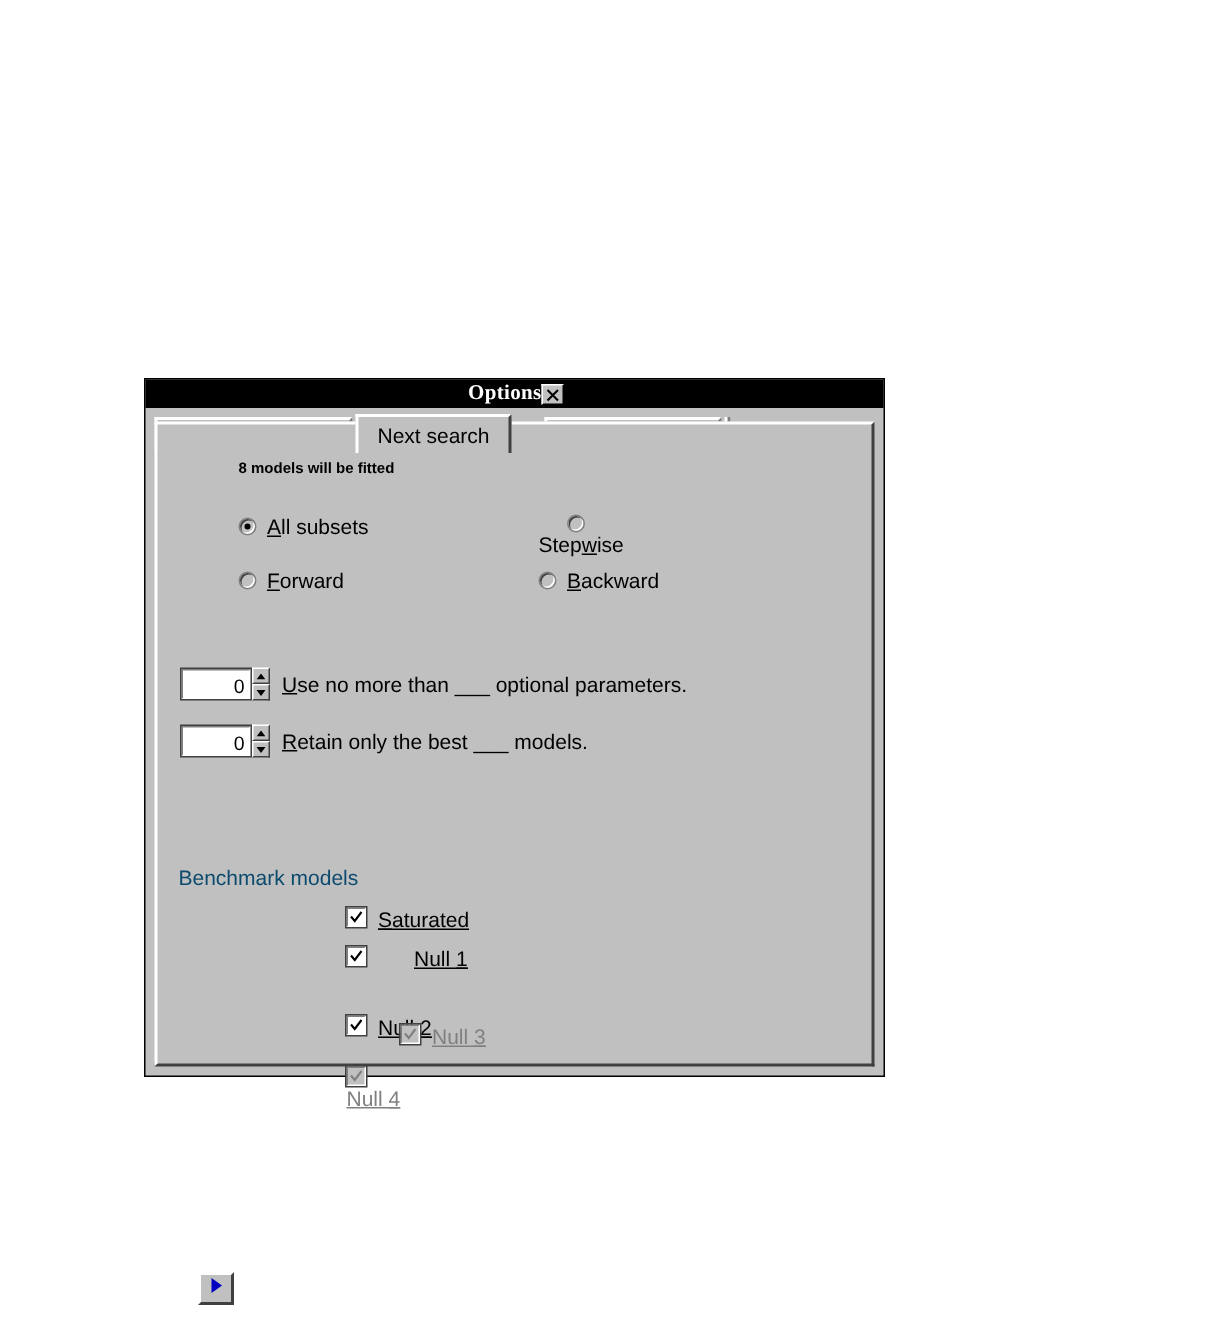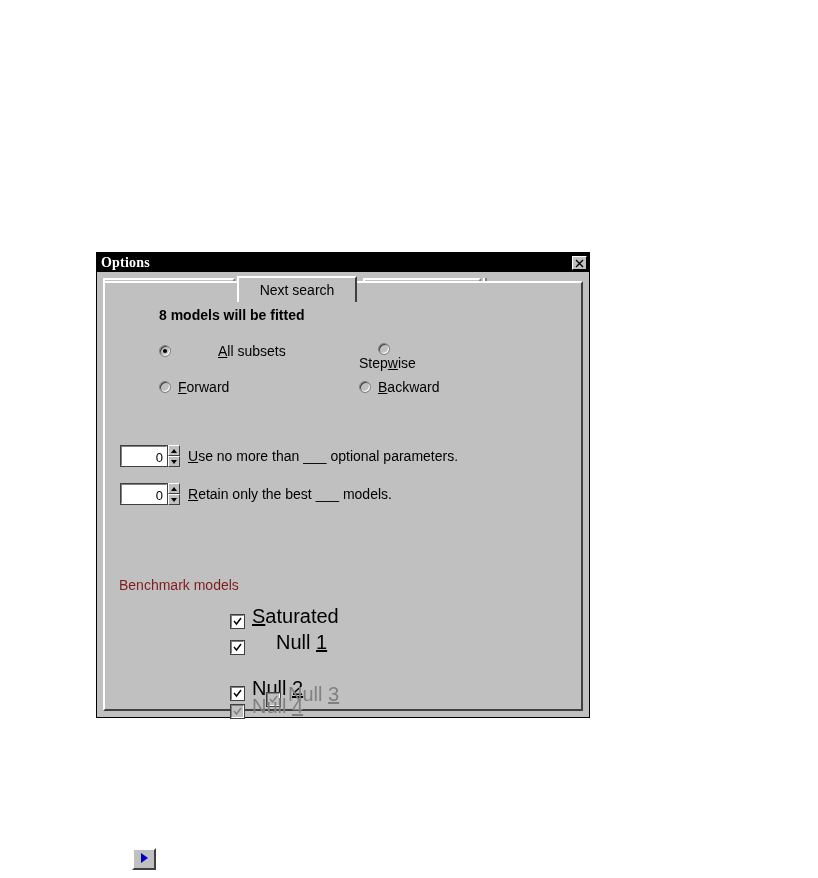--- a/index.html
+++ b/index.html
@@ -24,21 +24,21 @@
     background: #c0c0c0;
     border: 1px solid #000000;
     box-sizing: border-box;
   }
 
   .title-bar {
     height: 19px;
     background: #000000;
     display: flex;
     align-items: center;
-    justify-content: space-between;
+    justify-content: center;
     padding: 0 2px 0 4px;
     box-sizing: border-box;
   }
   .title-bar-text {
     color: #ffffff;
     font-size: 14px;
     font-weight: bold;
     font-family: "Liberation Serif", serif;
     letter-spacing: 0.2px;
   }
@@ -110,21 +110,21 @@
     border-left: 2px solid #ffffff;
     border-right: 2px solid #404040;
     border-bottom: 2px solid #404040;
     box-sizing: border-box;
   }
 
   .models-note {
     position: absolute;
     left: 54px;
     top: 24px;
-    font-size: 14px;
+    font-size: 10px;
     font-weight: bold;
     color: #000000;
   }
 
   
   .radio-row {
     position: absolute;
     display: flex;
     align-items: center;
     font-size: 14px;
@@ -197,28 +197,29 @@
     position: relative;
   }
   .spin-btn svg { position: absolute; left: 2px; top: 3px; }
 
   
   .group-label {
     position: absolute;
     left: 14px;
     top: 294px;
     font-size: 14px;
-    color: #7f1d1d;
+    color: #0c4a6e;
   }
   .check-row {
     position: absolute;
     display: flex;
-    align-items: flex-end;
-    font-size: 20px;
-    color: #000000;
+    align-items: flex-start;
+    font-size: 14px;
+    color: #000000;
+    text-decoration: underline;
   }
   .check-row.disabled { color: #808080; }
   .checkbox {
     width: 13px;
     height: 13px;
     background: #ffffff;
     border-top: 1px solid #808080;
     border-left: 1px solid #808080;
     border-right: 1px solid #ffffff;
     border-bottom: 1px solid #ffffff;
@@ -264,34 +265,34 @@
           <path d="M1,1 L8,8 M8,1 L1,8" stroke="#000000" stroke-width="1.4" fill="none"></path>
         </svg>
       </span>
     </div>
   </div>
 
   <div class="tab-strip">
     <div class="tab" style="left:0px; width:132px;">
       <span>Current results</span>
     </div>
-    <div class="tab selected" style="left:134px; width:120px;text-align:center;">
+    <div class="tab selected" style="left:134px; width:104px;text-align:center;">
       <span>Next search</span>
     </div>
     <div class="tab" style="left:260px; width:118px;">
       <span>Appearance</span>
     </div>
     <div class="tab-sep" style="left:380px;"></div>
   </div>
 
   <div class="tab-page">
 
     <div class="models-note">8 models will be fitted</div>
 
-    <div class="radio-row" style="left:54px; top:60px;gap:40px;">
+    <div class="radio-row" style="left:54px; top:60px;">
       <span class="radio checked"></span>
       <span><u>A</u><span>ll subsets</span></span>
     </div>
 
     <div class="radio-row" style="left:254px; top:60px;flex-direction:column;">
       <span class="radio"></span>
       <span><span>Step</span><u>w</u><span>ise</span></span>
     </div>
 
     <div class="radio-row" style="left:54px; top:96px;">
@@ -369,21 +370,21 @@
 
     <div class="check-row disabled" style="left:126px; top:400px;margin-left:36px;">
       <span class="checkbox disabled">
         <svg width="9" height="9" viewBox="0 0 9 9">
             <path d="M1,4 L3.5,7 L8,1" stroke="#808080" stroke-width="1.4" fill="none"></path>
           </svg>
       </span>
       <span><span>Null </span><u>3</u></span>
     </div>
 
-    <div class="check-row disabled" style="left:126px; top:412px;">
+    <div class="check-row disabled" style="left:126px; top:428px;flex-direction:column;">
       <span class="checkbox disabled">
         <svg width="9" height="9" viewBox="0 0 9 9">
             <path d="M1,4 L3.5,7 L8,1" stroke="#808080" stroke-width="1.4" fill="none"></path>
           </svg>
       </span>
       <span><span>Null </span><u>4</u></span>
     </div>
 
   </div>
 </div>

